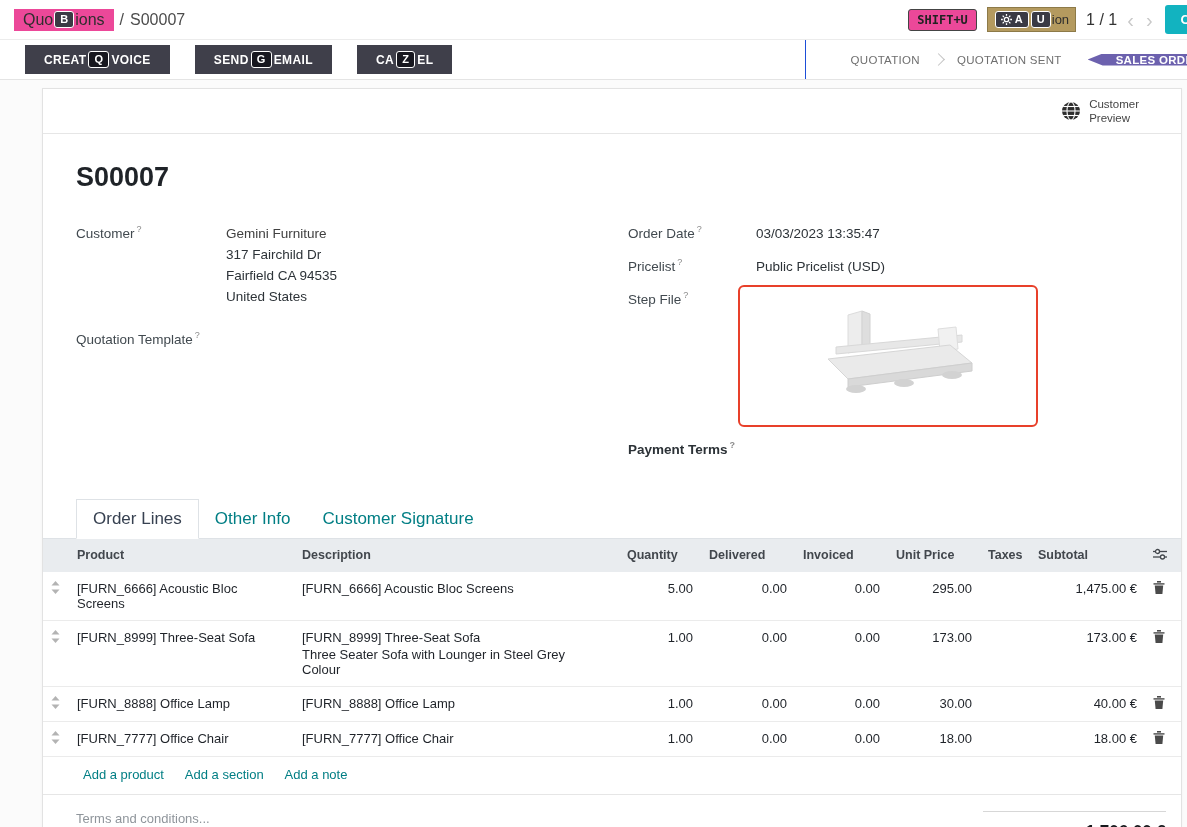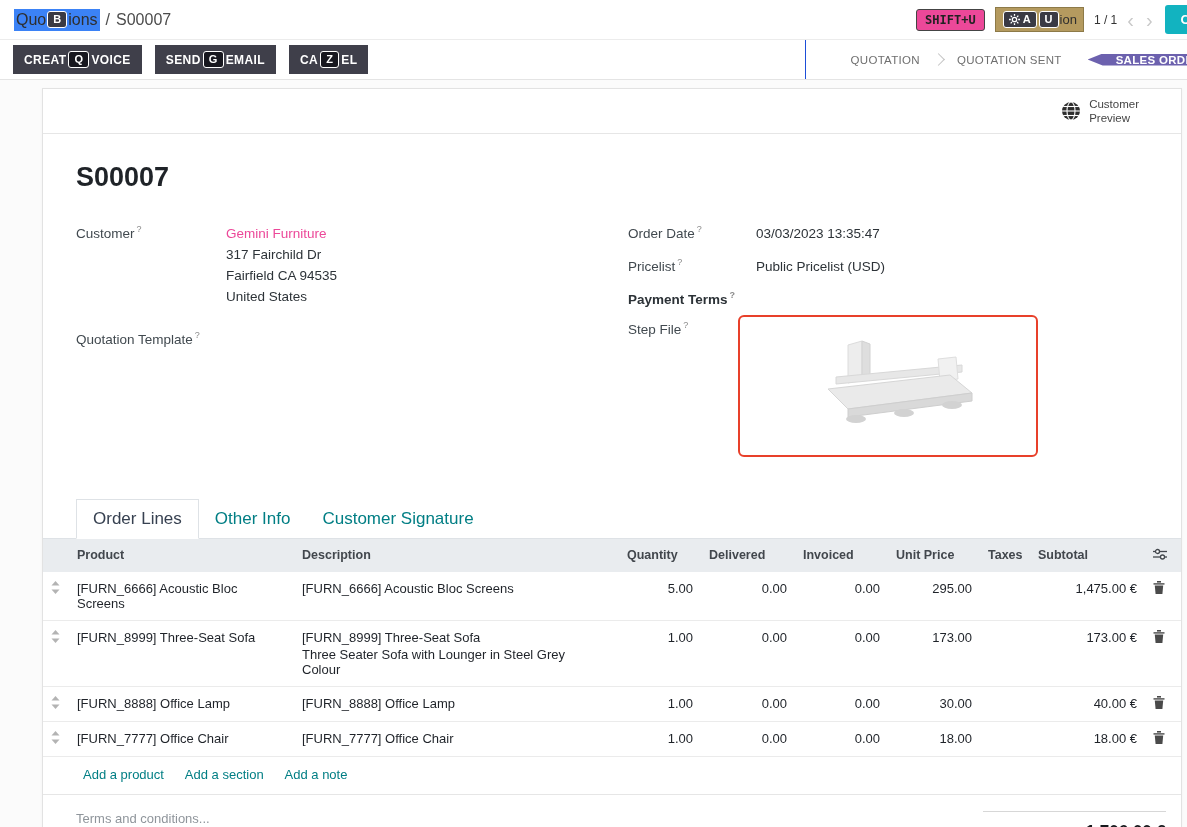--- a/index.html
+++ b/index.html
@@ -13,56 +13,56 @@
     font-size: 13px;
   }
 
   
   .topbar {
     height: 40px; background: #fff; border-bottom: 1px solid #ececec;
     display: flex; align-items: center; justify-content: space-between;
     padding: 0 0 0 14px; position: relative;
   }
   .breadcrumb { font-size: 16px; color: #4c4c4c; display: flex; align-items: center; }
-  .bc-parent { background: #3b82f6; color: #2e2e2e; padding: 2px 2px; display: inline-flex; align-items: center; }
+  .bc-parent { background: #ec4899; color: #2e2e2e; padding: 2px 9px; display: inline-flex; align-items: center; }
   .hint-badge {
     background: #3a3a44; color: #fff; border: 1px solid #fff; border-radius: 3px;
     font-size: 11px; font-weight: bold; padding: 1px 5px; margin: 0 1px; line-height: 13px;
     display: inline-block;
   }
   .bc-sep { margin: 0 6px; color: #4c4c4c; }
   .topbar-right { display: flex; align-items: center; gap: 10px; }
   .kbd-box {
     background: #ec4899; border: 1px solid #444; border-radius: 3px;
     font-family: "DejaVu Sans Mono", monospace; font-size: 12px; font-weight: bold;
     color: #222; padding: 3px 8px;
   }
   .action-menu {
     background: #b49a5f; border: 1px solid #8d7a48; display: inline-flex; align-items: center;
     padding: 3px 6px; color: #2e2e2e; font-size: 13px;
   }
   .gear-badge { display: inline-flex; align-items: center; gap: 3px; }
   .pager { display: flex; align-items: center; gap: 8px; }
-  .pager-value { font-size: 12px; color: #333; }
+  .pager-value { font-size: 16px; color: #333; }
   .pager-arrow { font-size: 20px; color: #c9c9c9; line-height: 20px; cursor: default; padding: 0 2px; }
   .close-btn {
     background: #12b3c0; color: #fff; font-weight: bold; font-size: 13px;
     border: none; padding: 7px 16px; border-radius: 3px; margin-right: -45px;
   }
 
   
   .actionbar {
     height: 40px; background: #fff; border-bottom: 1px solid #e4e4e4;
     display: flex; align-items: center; justify-content: space-between; padding-left: 13px;
   }
   .action-buttons { display: flex; align-items: center; gap: 13px; }
   .dark-btn {
     background: #3f3f4a; color: #fff; border: none; font-size: 12px; font-weight: 600;
-    letter-spacing: .4px; padding: 6px 11px; display: inline-flex; align-items: center;
-    font-family: "Liberation Sans", sans-serif; cursor: pointer;
+    letter-spacing: .4px; padding: 6px 19px; display: inline-flex; align-items: center;
+    font-family: "Liberation Sans", sans-serif; cursor: pointer; margin-left: 12px;
   }
   .dark-btn .hint-badge { background: #17171f; margin: 0 2px; }
   .statusbar { display: flex; align-items: center; height: 100%; border-left: 1px solid #1d4ed8; padding-left: 29px; }
   .stage {
     display: flex; align-items: center; padding: 0 16px; font-size: 11.5px;
     color: #6f6f6f; letter-spacing: .3px; cursor: pointer; white-space: nowrap;
   }
   .stage-sep {
     width: 9px; height: 9px; border-top: 1px solid #c3c3c3; border-right: 1px solid #c3c3c3;
     transform: rotate(45deg); align-self: center; margin: 0 -2px;
@@ -89,21 +89,21 @@
   .record-title { font-size: 27px; font-weight: bold; color: #1f2328; margin: 0 0 30px 0; }
 
   .form-grid { display: grid; grid-template-columns: 552px 1fr; }
   .field-row { display: flex; margin-bottom: 12px; }
   .field-label { width: 150px; flex: none; color: #41494f; font-size: 13.5px; padding-top: 1px; }
   .field-label.narrow { width: 128px; }
   .field-label.xnarrow { width: 110px; }
   .field-label.bold { font-weight: bold; color: #2c3237; }
   .q-mark { font-size: 9px; color: #8a8a8a; vertical-align: super; margin-left: 2px; }
   .field-value { font-size: 13.5px; color: #2d3338; line-height: 21px; }
-  .link-teal { color: #ec4899; cursor: pointer; }
+  .link-teal { color: #404040; cursor: pointer; }
   .customer-block { margin-bottom: 22px; }
 
   .step-file-box {
     width: 300px; height: 142px; border: 2px solid #e8402a; border-radius: 6px;
     background: #fff; display: flex; align-items: center; justify-content: center;
     margin-top: -4px;
   }
 
   
   .tabs-row { display: flex; align-items: flex-end; padding-left: 33px; border-bottom: 1px solid #dee2e6; margin-top: 30px; }
@@ -268,38 +268,38 @@
       <div>
         <div class="field-row">
           <span class="field-label narrow"><span>Order Date</span><span class="q-mark">?</span></span>
           <span class="field-value">03/03/2023 13:35:47</span>
         </div>
         <div class="field-row">
           <span class="field-label narrow"><span>Pricelist</span><span class="q-mark">?</span></span>
           <span class="field-value">Public Pricelist (USD)</span>
         </div>
         <div class="field-row">
-          <span class="field-label narrow bold"><span>Payment Terms</span><span class="q-mark">?</span></span>
-          <span class="field-value"></span>
-        </div>
-        <div class="field-row">
           <span class="field-label xnarrow"><span>Step File</span><span class="q-mark">?</span></span>
           <span class="step-file-box">
             <svg width="296" height="138" viewBox="0 0 296 138">
               <polygon points="108,28 122,24 122,62 108,66" fill="#ededed" stroke="#dcdcdc"></polygon>
               <polygon points="122,24 130,27 130,63 122,62" fill="#dedede" stroke="#d2d2d2"></polygon>
               <polygon points="96,60 222,48 222,55 96,67" fill="#e7e7e7" stroke="#d8d8d8"></polygon>
               <polygon points="198,42 216,40 218,62 200,64" fill="#f1f1f1" stroke="#dedede"></polygon>
               <polygon points="88,72 210,58 232,76 108,92" fill="#eaeaea" stroke="#d6d6d6"></polygon>
               <polygon points="108,92 232,76 232,84 108,100" fill="#d9d9d9" stroke="#cecece"></polygon>
               <ellipse cx="116" cy="102" rx="10" ry="4" fill="#d2d2d2"></ellipse>
               <ellipse cx="164" cy="96" rx="10" ry="4" fill="#d2d2d2"></ellipse>
               <ellipse cx="212" cy="88" rx="10" ry="4" fill="#d2d2d2"></ellipse>
             </svg>
           </span>
+        </div>
+        <div class="field-row">
+          <span class="field-label narrow bold"><span>Payment Terms</span><span class="q-mark">?</span></span>
+          <span class="field-value"></span>
         </div>
       </div>
     </div>
   </div>
 
   <div class="tabs-row">
     <span class="tab active">Order Lines</span>
     <span class="tab inactive">Other Info</span>
     <span class="tab inactive">Customer Signature</span>
   </div>

